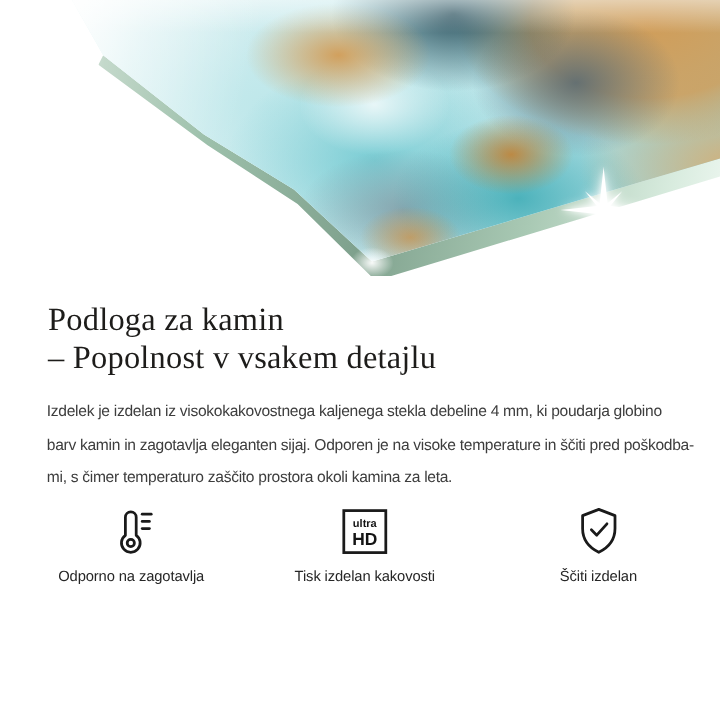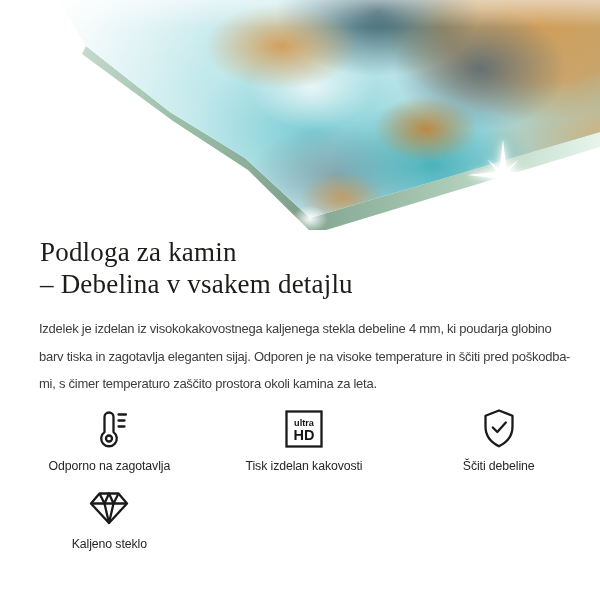--- a/index.html
+++ b/index.html
@@ -40,21 +40,21 @@
   .corner-glint{
     position:absolute;left:292px;top:206px;width:36px;height:26px;
     background:radial-gradient(closest-side,rgba(255,255,255,0.95),rgba(255,255,255,0));
   }
   .sparkle{
     position:absolute;left:465px;top:137px;
     filter:drop-shadow(0 0 5px rgba(255,255,255,0.95)) drop-shadow(0 0 2px rgba(255,255,255,0.9));
   }
   
   .title{
-    margin:6px 0 0 40px;
+    margin:20px 0 0 40px;
     font-family:"Liberation Serif","DejaVu Serif",serif;
     font-weight:400;font-size:27px;line-height:32px;
     color:#1d1c1a;letter-spacing:0.2px;
   }
   .desc{margin:15px 0 0 39px;}
   .dline{
     display:block;white-space:nowrap;
     font-size:13px;line-height:27.5px;letter-spacing:-0.25px;color:#3d3d3d;
   }
   
@@ -76,25 +76,25 @@
   <div class="art"></div>
   <div class="corner-glint"></div>
   <svg class="sparkle" width="76" height="76" viewBox="0 0 76 76">
     <g fill="#ffffff">
       <path d="M38 2 L41.5 34.5 L74 38 L41.5 41.5 L38 74 L34.5 41.5 L2 38 L34.5 34.5 Z"></path>
       <path d="M38 16 L40 36 L60 38 L40 40 L38 60 L36 40 L16 38 L36 36 Z" transform="rotate(45 38 38)"></path>
     </g>
   </svg>
 </div>
 
-<h1 class="title"><span>Podloga za kamin</span><br><span>– Debelina v vsakem detajlu</span></h1>
+<h1 class="title"><span>Podloga za kamin</span><br><span>– Popolnost v vsakem detajlu</span></h1>
 
 <p class="desc">
   <span class="dline">Izdelek je izdelan iz visokokakovostnega kaljenega stekla debeline 4 mm, ki poudarja globino</span>
-  <span class="dline">barv tiska in zagotavlja eleganten sijaj. Odporen je na visoke temperature in ščiti pred poškodba-</span>
+  <span class="dline">barv kamin in zagotavlja eleganten sijaj. Odporen je na visoke temperature in ščiti pred poškodba-</span>
   <span class="dline">mi, s čimer temperaturo zaščito prostora okoli kamina za leta.</span>
 </p>
 
 <div class="features">
 
   <div class="feature">
     <div class="icon-box">
       <svg width="46" height="46" viewBox="0 0 46 46">
         <path class="ic" stroke-linejoin="round" d="M18.5 26.1 A7.8 7.8 0 1 0 27.5 26.1 L27.5 11 A4.5 4.5 0 0 0 18.5 11 Z"></path>
         <circle class="ic" cx="23" cy="32.5" r="3" stroke-width="2.1"></circle>
@@ -119,32 +119,19 @@
     <div class="flabel">Tisk izdelan kakovosti</div>
   </div>
 
   <div class="feature">
     <div class="icon-box">
       <svg width="46" height="46" viewBox="0 0 46 46">
         <path class="ic" stroke-width="2.4" stroke-linejoin="round" d="M23 4.5 L36.5 9.7 L36.5 20.5 C36.5 30.6 30.4 36.7 23 40.3 C15.6 36.7 9.5 30.6 9.5 20.5 L9.5 9.7 Z"></path>
         <polyline class="ic" stroke-width="2.4" stroke-linecap="round" stroke-linejoin="round" points="16.8 21.5 21.3 26 29.8 16.5"></polyline>
       </svg>
     </div>
-    <div class="flabel">Ščiti debeline</div>
+    <div class="flabel">Ščiti izdelan</div>
   </div>
 
-  <div class="feature">
-    <div class="icon-box">
-      <svg width="46" height="46" viewBox="0 0 46 46">
-        <path class="ic" stroke-width="2.2" stroke-linejoin="round" d="M13.5 9.5 L32.5 9.5 L41 19.5 L23 39 L5 19.5 Z"></path>
-        <g class="ic" stroke-width="1.8" stroke-linejoin="round">
-          <path d="M5 19.5 L41 19.5"></path>
-          <path d="M13.5 9.5 L18.5 19.5 L23 9.5 L27.5 19.5 L32.5 9.5"></path>
-          <path d="M18.5 19.5 L23 39 L27.5 19.5"></path>
-        </g>
-      </svg>
-    </div>
-    <div class="flabel">Kaljeno steklo</div>
-  </div>
 
 
 
 </div>
 
 </body></html>

